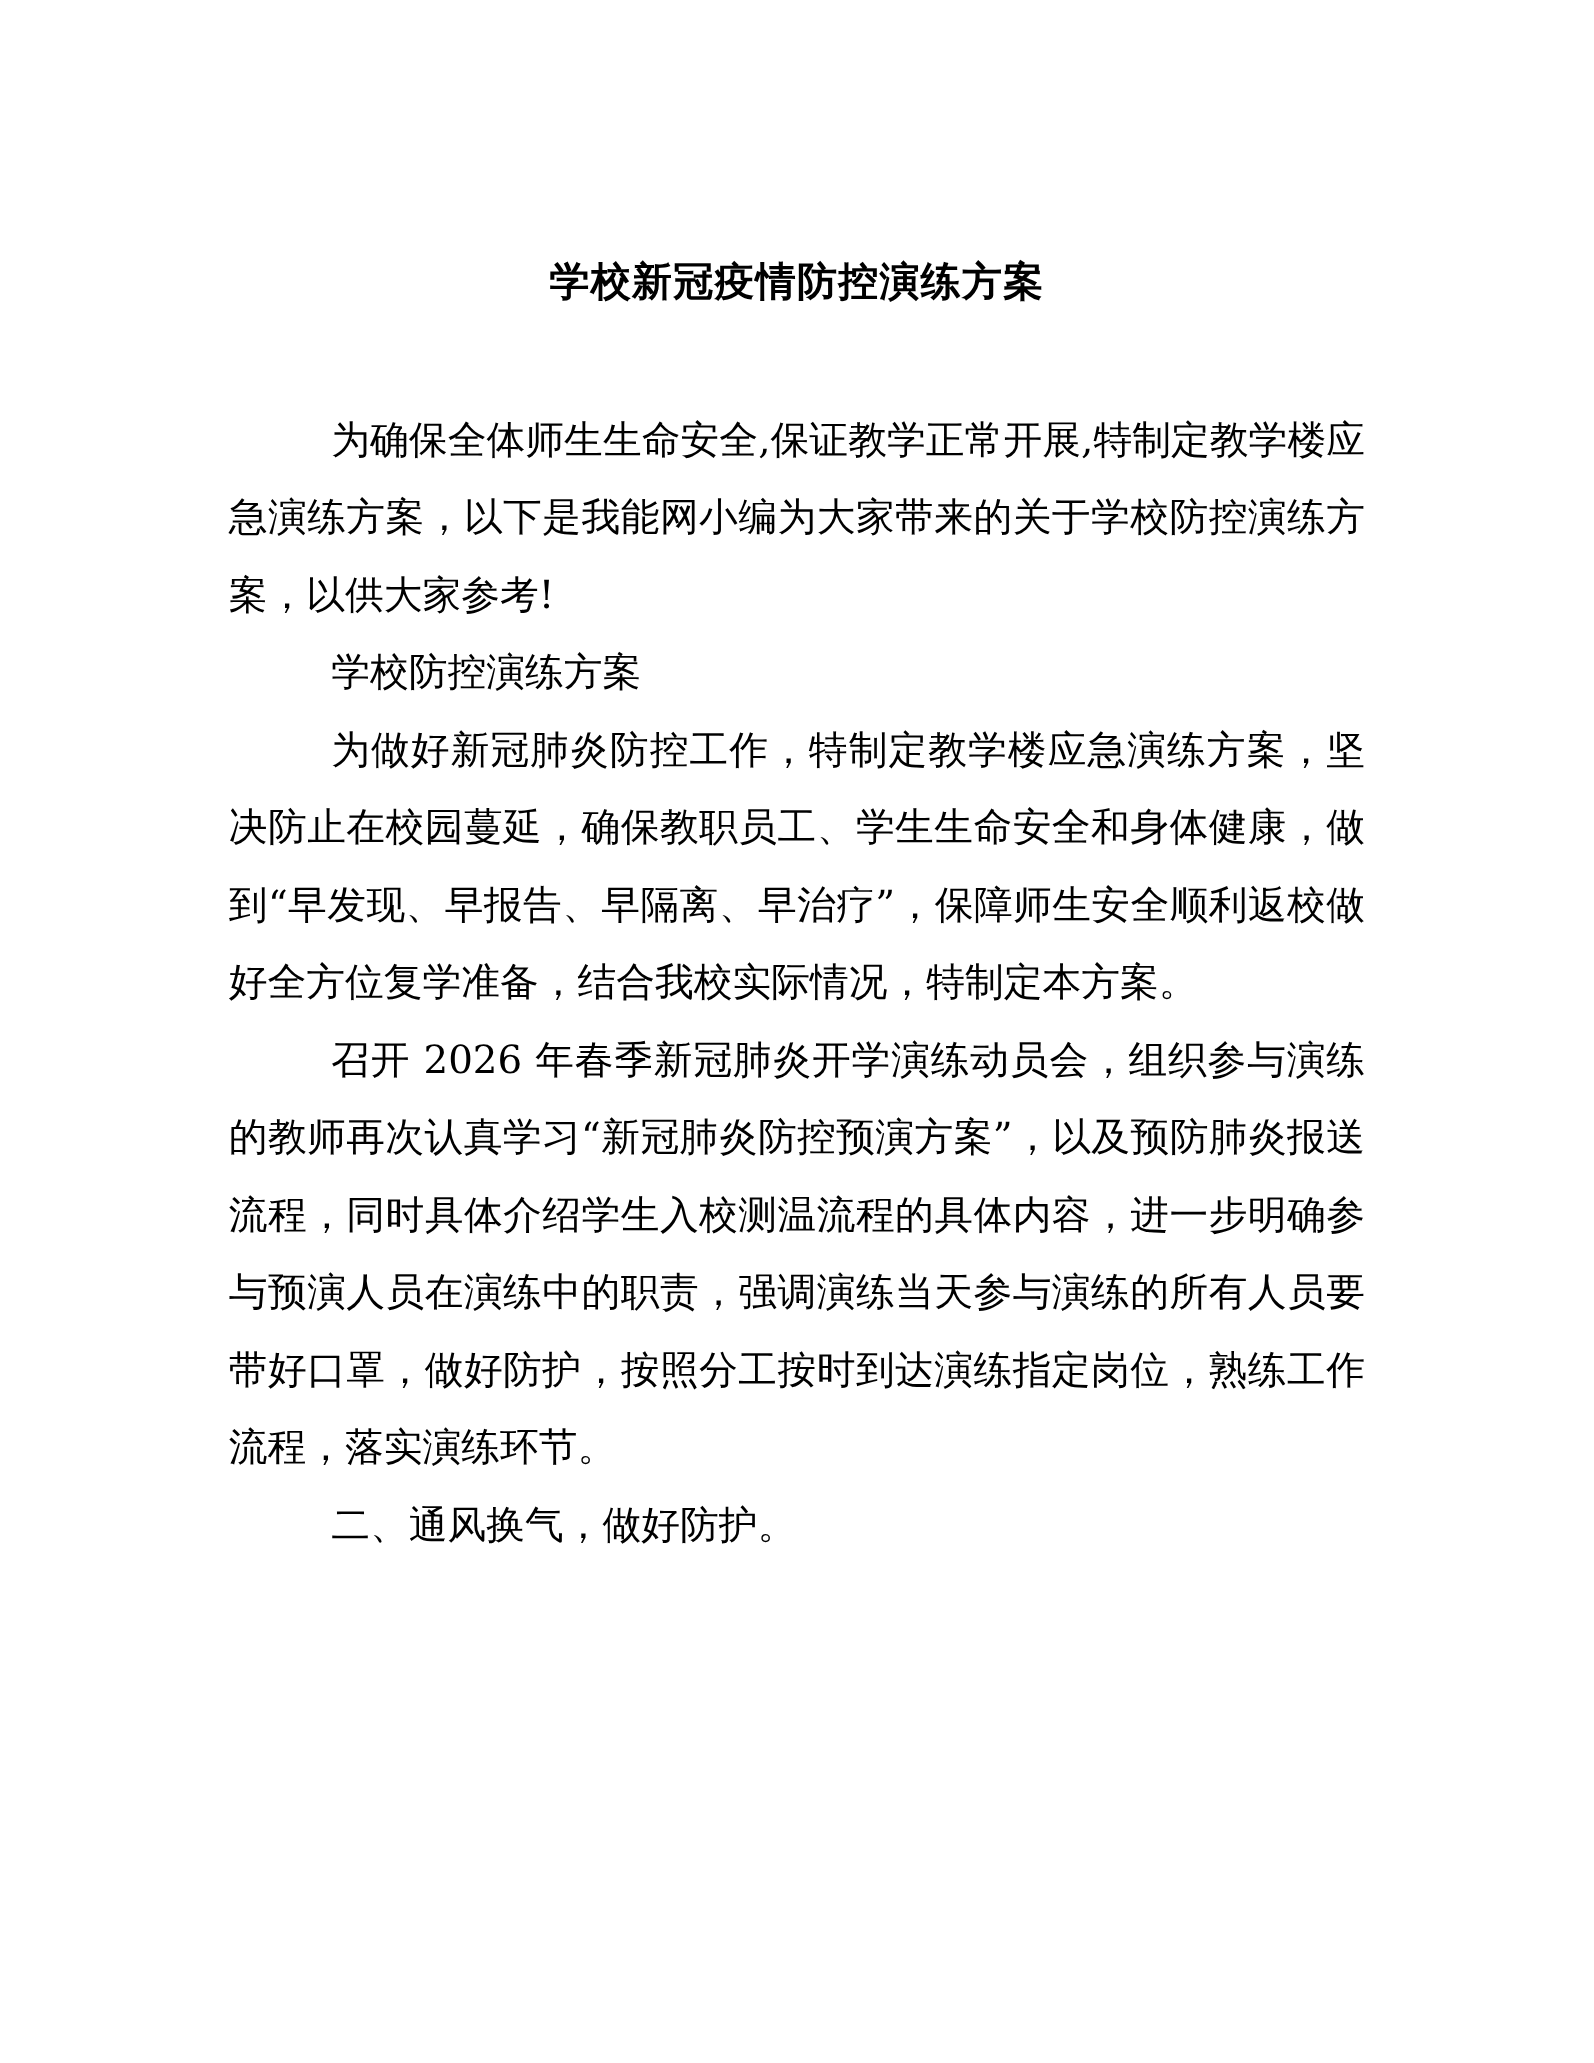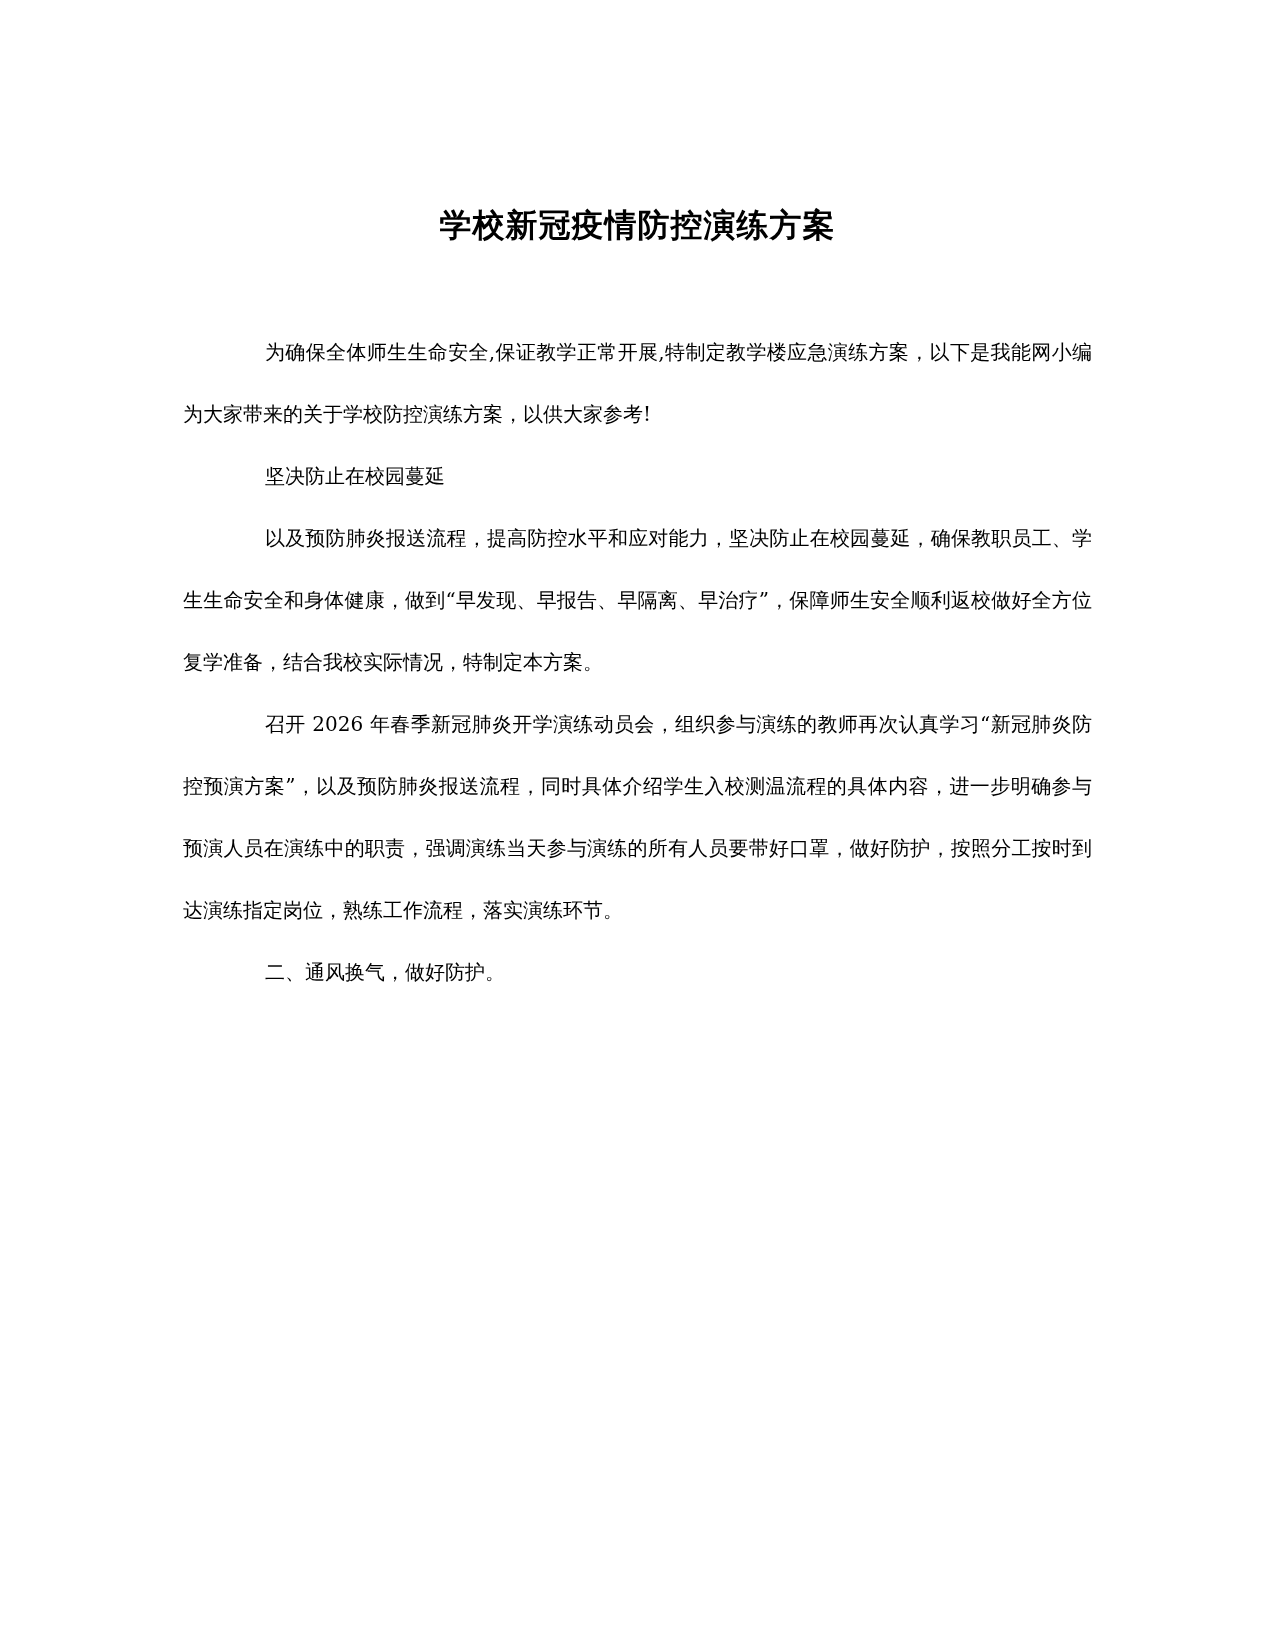--- a/index.html
+++ b/index.html
@@ -28,21 +28,21 @@
     line-height: 48px;
     letter-spacing: 1px;
     color: #000000;
   }
   .doc-body {
     position: absolute;
     left: 183px;
     top: 321px;
     width: 909px;
     font-family: "DejaVu Serif", "Liberation Serif", serif;
-    font-size: 20px;
+    font-size: 31px;
     line-height: 62px;
     text-align: justify;
     text-justify: inter-character;
     color: #000000;
   }
   .doc-body p {
     margin: 0;
     padding: 0;
     text-indent: 82px;
     line-break: anywhere;
@@ -52,23 +52,23 @@
 </head>
 <body>
 
 <div class="page">
   <h1 class="doc-title">学校新冠疫情防控演练方案</h1>
 
   <div class="doc-body">
 
       <p>为确保全体师生生命安全,保证教学正常开展,特制定教学楼应急演练方案，以下是我能网小编为大家带来的关于学校防控演练方案，以供大家参考!</p>
 
-      <p>坚决防止在校园蔓延</p>
+      <p>学校防控演练方案</p>
 
-      <p>以及预防肺炎报送流程，提高防控水平和应对能力，坚决防止在校园蔓延，确保教职员工、学生生命安全和身体健康，做到“早发现、早报告、早隔离、早治疗”，保障师生安全顺利返校做好全方位复学准备，结合我校实际情况，特制定本方案。</p>
+      <p>为做好新冠肺炎防控工作，特制定教学楼应急演练方案，坚决防止在校园蔓延，确保教职员工、学生生命安全和身体健康，做到“早发现、早报告、早隔离、早治疗”，保障师生安全顺利返校做好全方位复学准备，结合我校实际情况，特制定本方案。</p>
 
 
       <p>召开 2026 年春季新冠肺炎开学演练动员会，组织参与演练的教师再次认真学习“新冠肺炎防控预演方案”，以及预防肺炎报送流程，同时具体介绍学生入校测温流程的具体内容，进一步明确参与预演人员在演练中的职责，强调演练当天参与演练的所有人员要带好口罩，做好防护，按照分工按时到达演练指定岗位，熟练工作流程，落实演练环节。</p>
 
       <p>二、通风换气，做好防护。</p>
 
     </div>
 </div>
 
 </body></html>

